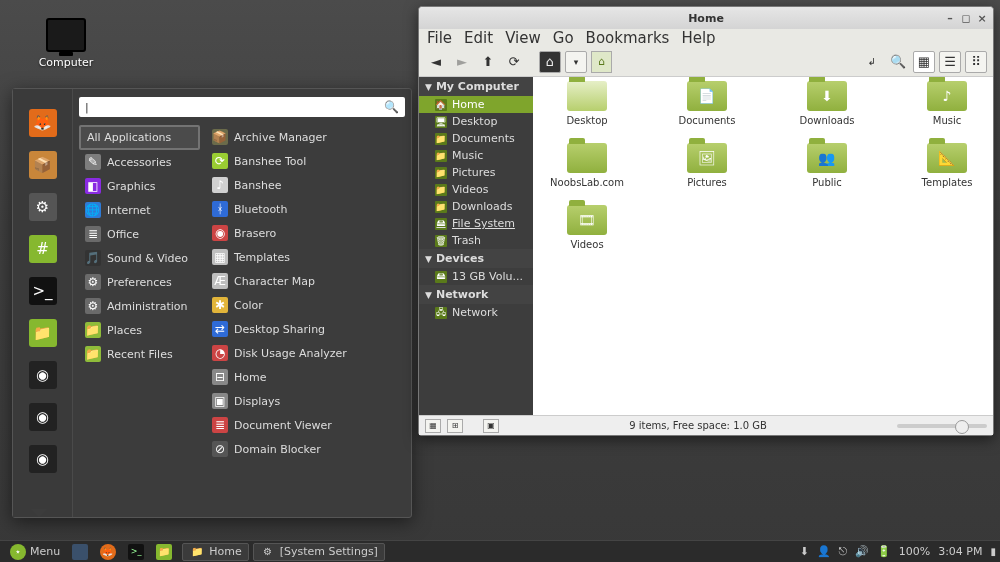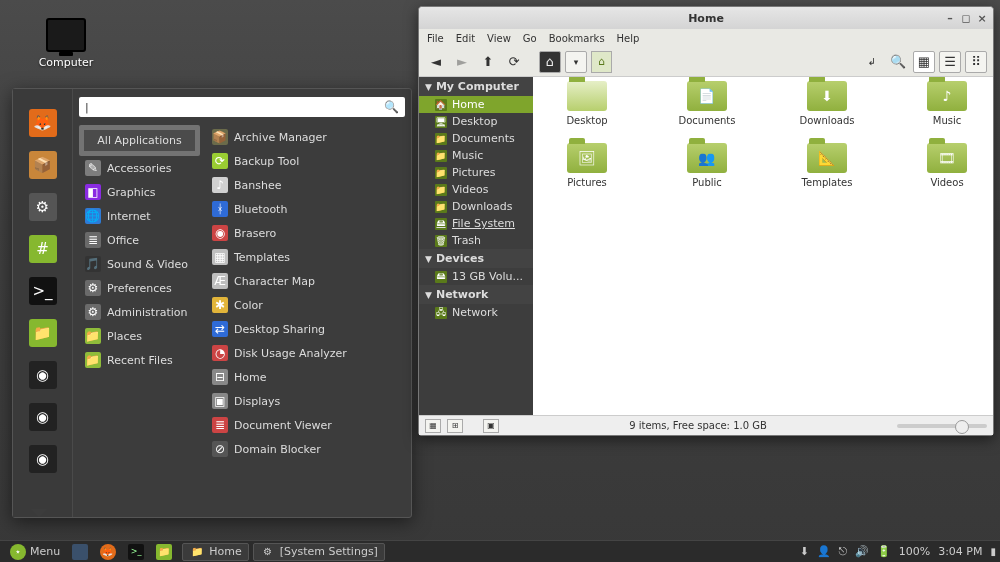--- a/index.html
+++ b/index.html
@@ -30,35 +30,35 @@
   .main-col { flex:1; display:flex; flex-direction:column; padding:8px 6px 0 6px; }
   .search-wrap { display:flex; align-items:center; background:#fff; border-radius:2px; height:20px; padding:0 6px; margin-bottom:8px; }
   .search-wrap input { flex:1; border:none; outline:none; font-size:11px; background:transparent; }
   .search-wrap .sicon { font-size:12px; color:#888; }
   .lists { flex:1; display:flex; overflow:hidden; }
   .cat-list { width:125px; padding-right:4px; }
   .app-list { flex:1; overflow-y:auto; padding-left:2px; position:relative; }
   .app-list::-webkit-scrollbar { width:6px; }
   .app-list::-webkit-scrollbar-thumb { background:#666; border-radius:3px; }
   .mitem { display:flex; align-items:center; gap:6px; padding:4px 6px; font-size:11px; color:#ddd; border-radius:2px; white-space:nowrap; }
-  .mitem.pill { background:#4b4b4b; border:5px solid #737373;justify-content:center; }
+  .mitem.pill { background:#4b4b4b; border:2px solid #737373; }
   .mitem .ic { width:16px; height:16px; display:flex; align-items:center; justify-content:center; font-size:12px; border-radius:2px; flex-shrink:0; }
 
   
   .fm {
     position:absolute; left:418px; top:6px; width:576px; height:430px;
     background:#fff; border:1px solid #777; border-radius:4px;
     box-shadow:0 4px 14px rgba(0,0,0,.5); display:flex; flex-direction:column;
     color:#222;
   }
   .fm-titlebar { height:22px; background:linear-gradient(#e6e6e6,#d4d4d4); border-radius:4px 4px 0 0;
                  display:flex; align-items:center; justify-content:center; position:relative; font-size:11px; font-weight:bold; color:#333; }
   .win-btns { position:absolute; right:6px; display:flex; gap:6px; font-size:11px; color:#555; }
   .win-btn { width:10px; text-align:center; cursor:pointer; }
-  .fm-menu { height:18px; background:#e9e9e4; display:flex; align-items:center; gap:12px; padding:0 8px; font-size:10px; color:#333;}
+  .fm-menu { height:18px; background:#e9e9e4; display:flex; align-items:flex-start; gap:12px; padding:0 8px; font-size:15px; color:#333;}
   .fm-tool { height:30px; background:#e9e9e4; border-bottom:1px solid #ccc; display:flex; align-items:center; padding:0 6px; gap:4px; }
   .tbtn { width:22px; height:22px; display:flex; align-items:center; justify-content:center; font-size:13px; color:#333; border-radius:2px; }
   .tbtn.boxed { border:1px solid #aaa; background:#f4f4f0; }
   .tbtn.active { background:#fff; }
   .path-seg { height:22px; padding:0 6px; display:flex; align-items:center; border:1px solid #aaa; background:#f4f4f0; font-size:11px;}
   .path-seg.on { background:#dfe8c8; }
   .spacer { flex:1; }
   .fm-body { flex:1; display:flex; overflow:hidden; }
   .fm-side { width:114px; background:#3d3d3d; color:#ddd; font-size:11px; overflow-y:auto; }
   .side-hdr { display:flex; align-items:center; gap:4px; padding:3px 6px; font-weight:bold; background:#434343; }
@@ -154,21 +154,21 @@
             <span>Recent Files</span>
           </div>
         </div>
       <div class="app-list" id="applist">
           <div class="mitem">
             <span class="ic" style="background:#6b6b4a;color:#fff">📦</span>
             <span>Archive Manager</span>
           </div>
           <div class="mitem">
             <span class="ic" style="background:#9acd32;color:#fff">⟳</span>
-            <span>Backup Tool</span>
+            <span>Banshee Tool</span>
           </div>
           <div class="mitem">
             <span class="ic" style="background:#d0d0d0;color:#fff">♪</span>
             <span>Banshee</span>
           </div>
           <div class="mitem">
             <span class="ic" style="background:#2f6bd6;color:#fff">ᚼ</span>
             <span>Bluetooth</span>
           </div>
           <div class="mitem">
@@ -327,20 +327,24 @@
           </div>
           <div>Downloads</div>
         </div>
         <div class="fcell">
           <div class="fic folder">
             <span style="position:absolute;font-size:14px;color:#fff;">♪</span>
           </div>
           <div>Music</div>
         </div>
         <div class="fcell">
+          <div class="fic folder"></div>
+          <div>NoobsLab.com</div>
+        </div>
+        <div class="fcell">
           <div class="fic folder">
             <span style="position:absolute;font-size:14px;color:#fff;">🖼</span>
           </div>
           <div>Pictures</div>
         </div>
         <div class="fcell">
           <div class="fic folder">
             <span style="position:absolute;font-size:14px;color:#fff;">👥</span>
           </div>
           <div>Public</div>

